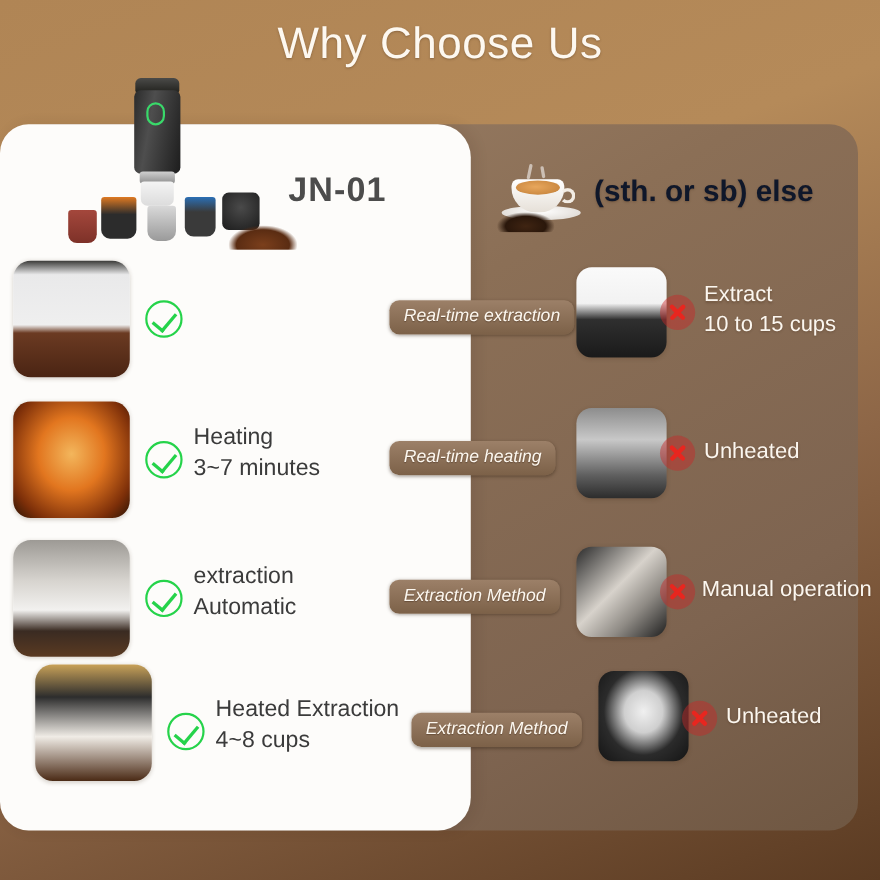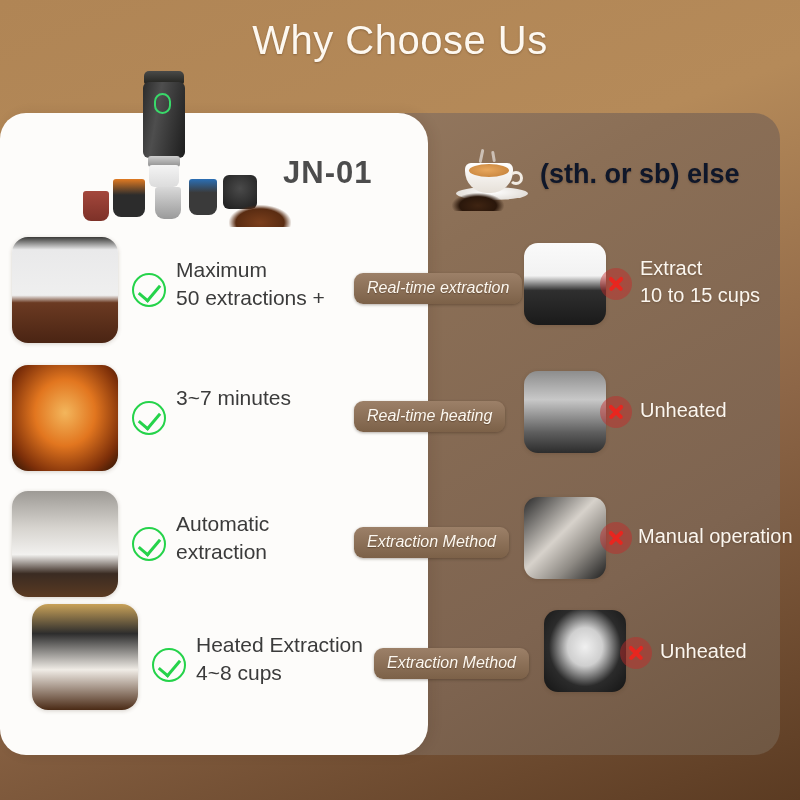--- a/index.html
+++ b/index.html
@@ -41,21 +41,21 @@
     background: #fdfcfa;
     border-radius: 0 30px 30px 0;
     border-top-left-radius: 26px;
     border-bottom-left-radius: 26px;
     box-shadow: 4px 0 12px rgba(50,30,15,0.10);
   }
 
   
   .col-head-left {
     position: absolute; left: 0; top: 113px;
-    width: 428px; height: 120px; margin-left: 21px;
+    width: 428px; height: 120px;
   }
   .hero-device {
     position: absolute; left: 120px; top: -42px;
     width: 46px; height: 118px;
   }
   .dev-cap {
     position: absolute; left: 3px; top: 0; width: 40px; height: 13px;
     background: linear-gradient(180deg,#4a4a48,#23231f);
     border-radius: 5px 5px 2px 2px;
   }
@@ -237,61 +237,58 @@
     <div class="beans"></div>
   </div>
   <div class="rival-name">(sth. or sb) else</div>
 </div>
 
 <div class="row" style="top:233px;">
   <div class="thumb left t-extract"></div>
   <div class="mark" style="left:132px; top:40px;">
       <div class="check-circle"></div>
     </div>
-  <div class="feat-text" style="left:176px; top:23px;">
-    <div>Maximum</div>
-    <div>50 extractions +</div>
-  </div>
   <div class="badge" style="left:354px; top:40px;">Real-time extraction</div>
   <div class="thumb right t-rival1"></div>
   <div class="mark" style="left:600px; top:35px;">
       <div class="x-circle"></div>
     </div>
   <div class="rival-text" style="left:640px; top:22px;">
     <div>Extract</div>
     <div>10 to 15 cups</div>
   </div>
 </div>
 
 <div class="row" style="top:361px;">
   <div class="thumb left t-heating"></div>
   <div class="mark" style="left:132px; top:40px;">
       <div class="check-circle"></div>
     </div>
   <div class="feat-text" style="left:176px; top:23px;">
+    <div>Heating</div>
     <div>3~7 minutes</div>
   </div>
   <div class="badge" style="left:354px; top:40px;">Real-time heating</div>
   <div class="thumb right t-rival2"></div>
   <div class="mark" style="left:600px; top:35px;">
       <div class="x-circle"></div>
     </div>
   <div class="rival-text" style="left:640px; top:36px;">
     <div>Unheated</div>
   </div>
 </div>
 
 <div class="row" style="top:487px;">
   <div class="thumb left t-auto"></div>
   <div class="mark" style="left:132px; top:40px;">
       <div class="check-circle"></div>
     </div>
   <div class="feat-text" style="left:176px; top:23px;">
+    <div>extraction</div>
     <div>Automatic</div>
-    <div>extraction</div>
   </div>
   <div class="badge" style="left:354px; top:40px;">Extraction Method</div>
   <div class="thumb right t-rival3"></div>
   <div class="mark" style="left:600px; top:35px;">
       <div class="x-circle"></div>
     </div>
   <div class="rival-text" style="left:638px; top:36px;">
     <div>Manual operation</div>
   </div>
 </div>

